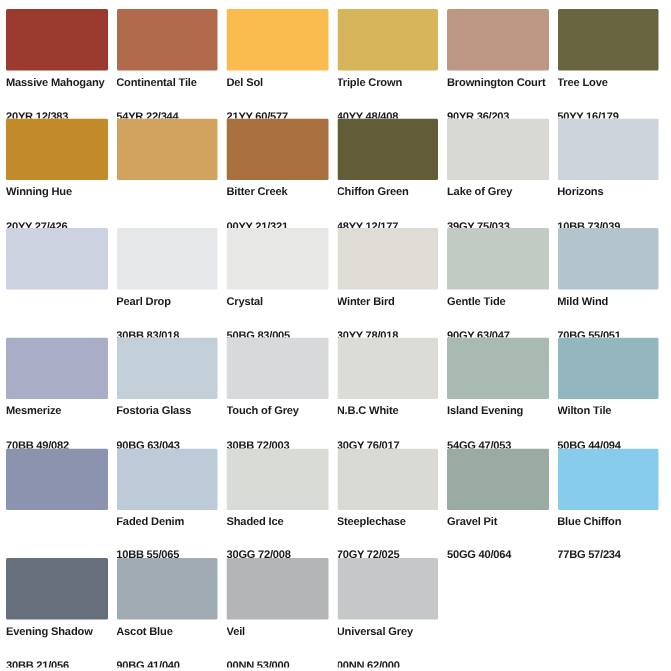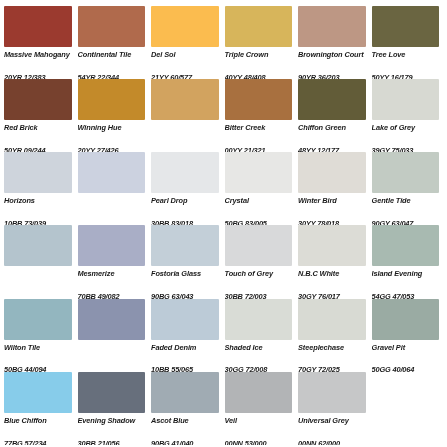--- a/index.html
+++ b/index.html
@@ -24,21 +24,20 @@
     padding: 6px 4px 2px 4px;
     column-gap: 2px;
     row-gap: 0px;
   }
   .swatch-cell {
     display: flex;
     flex-direction: column;
     box-sizing: border-box;
     padding-right: 4px;
     overflow: hidden;
-    font-style: italic;
   }
   .swatch-chip {
     width: 100%;
     height: 41px;
     flex: 0 0 41px;
     box-sizing: border-box;
     border-radius: 1px;
   }
   .swatch-text {
     padding-top: 4px;
@@ -104,27 +103,20 @@
       </div>
     </div>
     <div class="swatch-cell">
       <div class="swatch-chip" style="background-color: rgb(106, 101, 65);"></div>
       <div class="swatch-text">
         <span class="swatch-name">Tree Love</span>
         <span class="swatch-code">50YY 16/179</span>
       </div>
     </div>
     <div class="swatch-cell">
-      <div class="swatch-chip" style="background-color: rgb(119, 65, 46);"></div>
-      <div class="swatch-text">
-        <span class="swatch-name">Red Brick</span>
-        <span class="swatch-code">50YR 09/244</span>
-      </div>
-    </div>
-    <div class="swatch-cell">
       <div class="swatch-chip" style="background-color: rgb(195, 138, 42);"></div>
       <div class="swatch-text">
         <span class="swatch-name">Winning Hue</span>
         <span class="swatch-code">20YY 27/426</span>
       </div>
     </div>
     <div class="swatch-cell">
       <div class="swatch-chip" style="background-color: rgb(210, 163, 95);"></div>
     </div>
     <div class="swatch-cell">
@@ -181,20 +173,24 @@
     </div>
     <div class="swatch-cell">
       <div class="swatch-chip" style="background-color: rgb(194, 203, 195);"></div>
       <div class="swatch-text">
         <span class="swatch-name">Gentle Tide</span>
         <span class="swatch-code">90GY 63/047</span>
       </div>
     </div>
     <div class="swatch-cell">
       <div class="swatch-chip" style="background-color: rgb(180, 196, 205);"></div>
+      <div class="swatch-text">
+        <span class="swatch-name">Mild Wind</span>
+        <span class="swatch-code">70BG 55/051</span>
+      </div>
     </div>
     <div class="swatch-cell">
       <div class="swatch-chip" style="background-color: rgb(169, 174, 198);"></div>
       <div class="swatch-text">
         <span class="swatch-name">Mesmerize</span>
         <span class="swatch-code">70BB 49/082</span>
       </div>
     </div>
     <div class="swatch-cell">
       <div class="swatch-chip" style="background-color: rgb(195, 207, 216);"></div>

